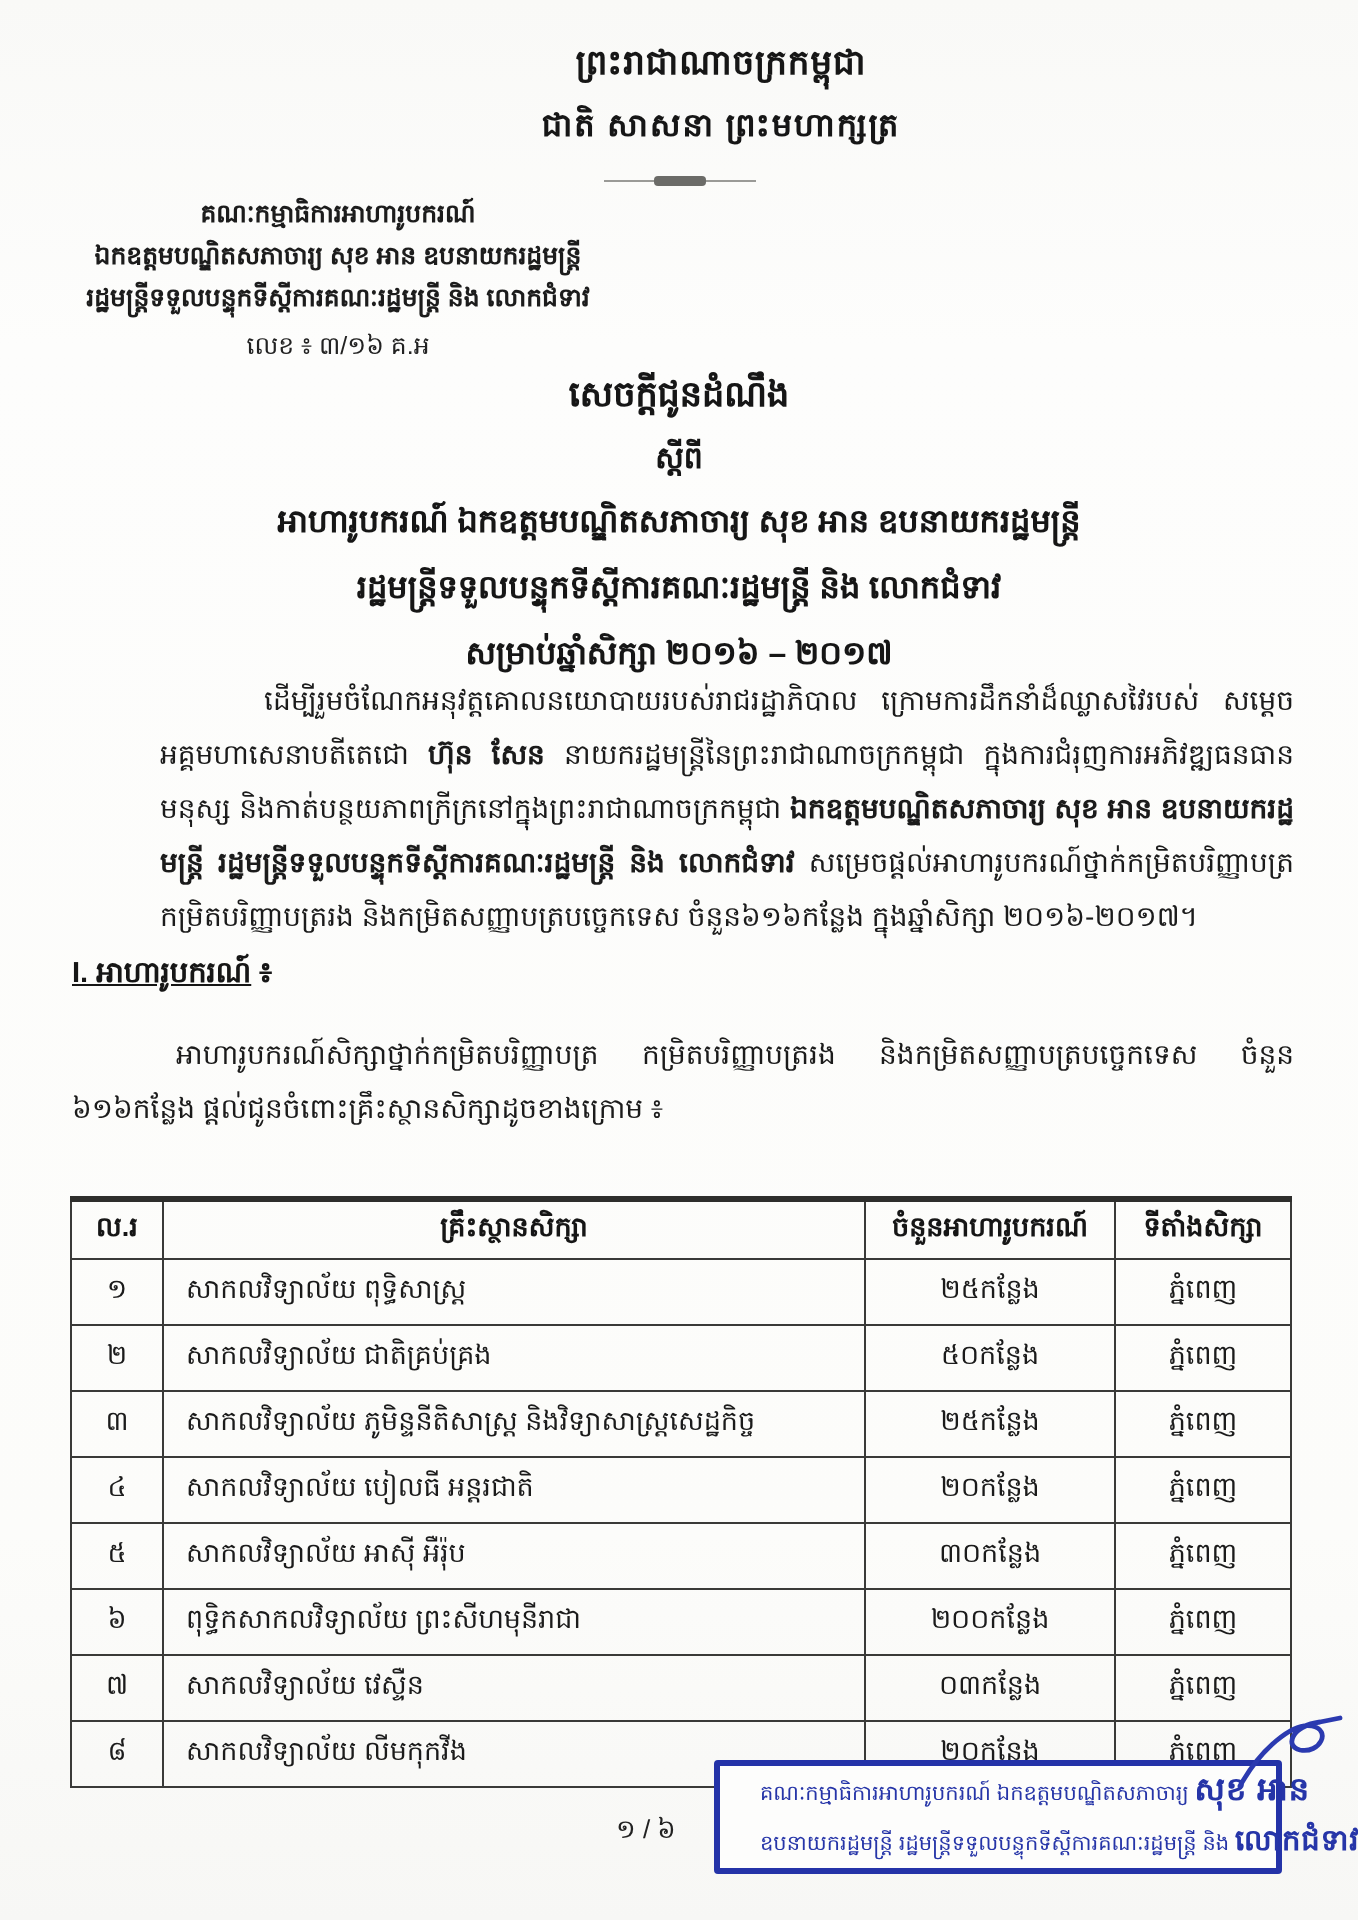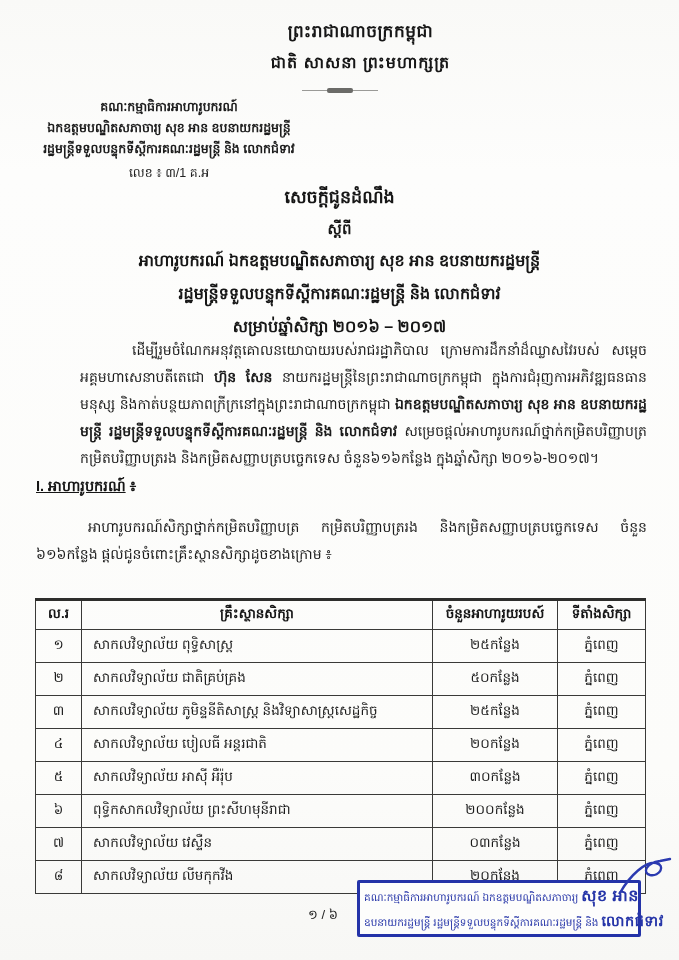--- a/index.html
+++ b/index.html
@@ -51,21 +51,21 @@
   table.sch td.inst { text-align: left; padding-left: 11px; }
   .col-no  { width: 46px; }
   .col-inst{ width: 351px; }
   .col-qty { width: 125px; }
   .col-loc { width: 88px; }
   
   .pageno { position: absolute; top: 906px; left: 308px; font-size: 13px; color: #222; }
   .stamp { position: absolute; top: 880px; left: 357px; width: 284px; height: 57px;
            border: 3px solid #2433a8; border-radius: 2px; background: #fdfdfc;
            display: flex; flex-direction: column; justify-content: center;
-           text-align: center; color: #2635a8; padding: 2px 4px; }
+           text-align: center; color: #2635a8; padding: 2px 20px; }
   .stamp .s-line { line-height: 23px; white-space: nowrap; }
   .stamp .s-normal { font-size: 10.5px; }
   .stamp .s-name1 { font-size: 16px; font-weight: 700; letter-spacing: .5px; }
   .stamp .s-name2 { font-size: 14.5px; font-weight: 700; letter-spacing: .5px; }
   .pen-mark { position: absolute; top: 855px; left: 616px; width: 58px; height: 46px; }
 </style>
 </head>
 <body>
 
 <div class="page">
@@ -76,21 +76,21 @@
   </div>
   <div class="ornament">
     <span class="line"></span>
     <span class="mid"></span>
   </div>
 
   <div class="letterhead">
     <div class="lh-line">គណៈកម្មាធិការអាហារូបករណ៍</div>
     <div class="lh-line">ឯកឧត្តមបណ្ឌិតសភាចារ្យ សុខ អាន ឧបនាយករដ្ឋមន្ត្រី</div>
     <div class="lh-line">រដ្ឋមន្ត្រីទទួលបន្ទុកទីស្តីការគណៈរដ្ឋមន្ត្រី និង លោកជំទាវ</div>
-    <div class="refno">លេខ ៖ ៣/1 គ.អ</div>
+    <div class="refno">លេខ ៖ ៣/១៦ គ.អ</div>
   </div>
 
   <div class="title-block">
     <div class="t1">សេចក្តីជូនដំណឹង</div>
     <div class="t2">ស្តីពី</div>
     <div class="t3">អាហារូបករណ៍ ឯកឧត្តមបណ្ឌិតសភាចារ្យ សុខ អាន ឧបនាយករដ្ឋមន្ត្រី</div>
     <div class="t4">រដ្ឋមន្ត្រីទទួលបន្ទុកទីស្តីការគណៈរដ្ឋមន្ត្រី និង លោកជំទាវ</div>
     <div class="t5">សម្រាប់ឆ្នាំសិក្សា ២០១៦ – ២០១៧</div>
   </div>
 
@@ -106,21 +106,21 @@
     <colgroup>
       <col class="col-no">
         <col class="col-inst">
         <col class="col-qty">
         <col class="col-loc">
     </colgroup>
     <thead>
       <tr>
         <th>ល.រ</th>
         <th>គ្រឹះស្ថានសិក្សា</th>
-        <th>ចំនួនអាហារូយរបស៍</th>
+        <th>ចំនួនអាហារូបករណ៍</th>
         <th>ទីតាំងសិក្សា</th>
       </tr>
     </thead>
     <tbody>
       <tr>
         <td>១</td>
         <td class="inst">សាកលវិទ្យាល័យ ពុទ្ធិសាស្ត្រ</td>
         <td>២៥កន្លែង</td>
         <td>ភ្នំពេញ</td>
       </tr>

